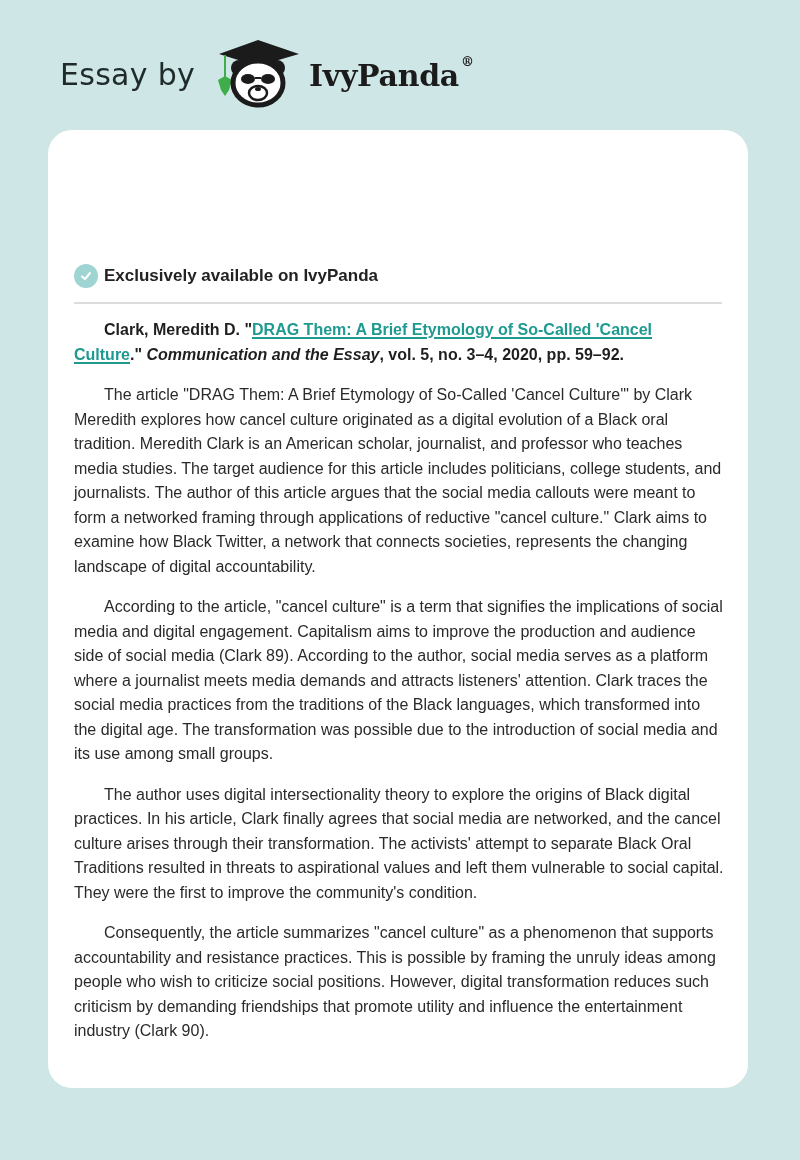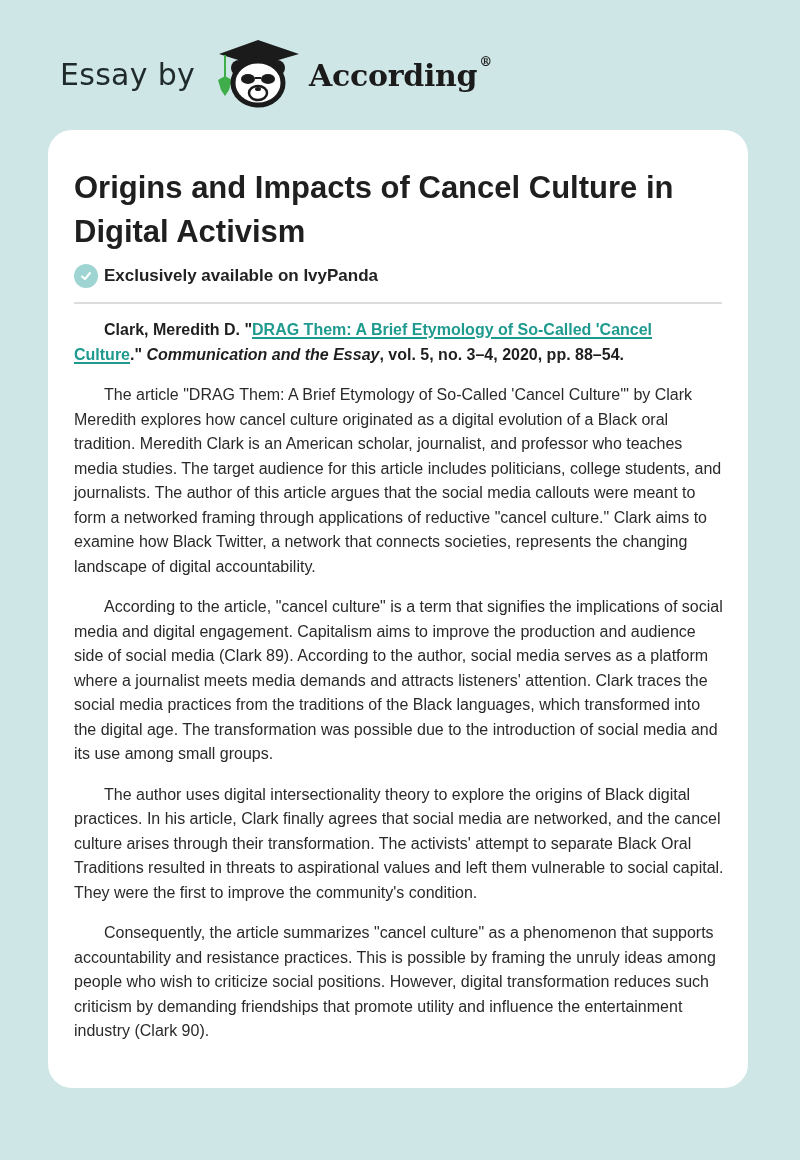--- a/index.html
+++ b/index.html
@@ -151,37 +151,36 @@
       <ellipse cx="43" cy="47" rx="25" ry="22" fill="#ffffff" stroke="#1b1b1b" stroke-width="5"></ellipse>
 
       <ellipse cx="33" cy="43" rx="7" ry="5" fill="#1b1b1b"></ellipse>
       <ellipse cx="53" cy="43" rx="7" ry="5" fill="#1b1b1b"></ellipse>
       <line x1="40" y1="42" x2="46" y2="42" stroke="#1b1b1b" stroke-width="2"></line>
 
       <ellipse cx="43" cy="57" rx="9" ry="7" fill="#ffffff" stroke="#1b1b1b" stroke-width="2.5"></ellipse>
       <ellipse cx="43" cy="53" rx="3" ry="2" fill="#1b1b1b"></ellipse>
     </svg>
   </span>
-  <span class="brand"><span>According</span><sup>®</sup></span>
+  <span class="brand"><span>IvyPanda</span><sup>®</sup></span>
 </div>
 
 <main class="card">
-  <h1 class="title">Origins and Impacts of Cancel Culture in Digital Activism</h1>
 
   <div class="exclusive">
     <span class="check-badge">
       <svg width="12" height="12" viewBox="0 0 12 12">
         <polyline points="2,6.5 5,9 10,3" fill="none" stroke="#ffffff" stroke-width="2" stroke-linecap="round" stroke-linejoin="round"></polyline>
       </svg>
     </span>
     <span class="exclusive-text">Exclusively available on IvyPanda</span>
   </div>
 
   <div class="divider"></div>
 
   <div class="content">
-    <p class="citation"><span>Clark, Meredith D. "</span><a href="#">DRAG Them: A Brief Etymology of So-Called 'Cancel Culture</a><span>." </span><em>Communication and the Essay</em><span class="rest">, vol. 5, no. 3–4, 2020, pp. 88–54.</span></p>
+    <p class="citation"><span>Clark, Meredith D. "</span><a href="#">DRAG Them: A Brief Etymology of So-Called 'Cancel Culture</a><span>." </span><em>Communication and the Essay</em><span class="rest">, vol. 5, no. 3–4, 2020, pp. 59–92.</span></p>
     <p>The article "DRAG Them: A Brief Etymology of So-Called 'Cancel Culture'" by Clark Meredith explores how cancel culture originated as a digital evolution of a Black oral tradition. Meredith Clark is an American scholar, journalist, and professor who teaches media studies. The target audience for this article includes politicians, college students, and journalists. The author of this article argues that the social media callouts were meant to form a networked framing through applications of reductive "cancel culture." Clark aims to examine how Black Twitter, a network that connects societies, represents the changing landscape of digital accountability.</p>
     <p>According to the article, "cancel culture" is a term that signifies the implications of social media and digital engagement. Capitalism aims to improve the production and audience side of social media (Clark 89). According to the author, social media serves as a platform where a journalist meets media demands and attracts listeners' attention. Clark traces the social media practices from the traditions of the Black languages, which transformed into the digital age. The transformation was possible due to the introduction of social media and its use among small groups.</p>
     <p>The author uses digital intersectionality theory to explore the origins of Black digital practices. In his article, Clark finally agrees that social media are networked, and the cancel culture arises through their transformation. The activists' attempt to separate Black Oral Traditions resulted in threats to aspirational values and left them vulnerable to social capital. They were the first to improve the community's condition.</p>
     <p>Consequently, the article summarizes "cancel culture" as a phenomenon that supports accountability and resistance practices. This is possible by framing the unruly ideas among people who wish to criticize social positions. However, digital transformation reduces such criticism by demanding friendships that promote utility and influence the entertainment industry (Clark 90).</p>
   </div>
 </main>
 
 </body></html>

